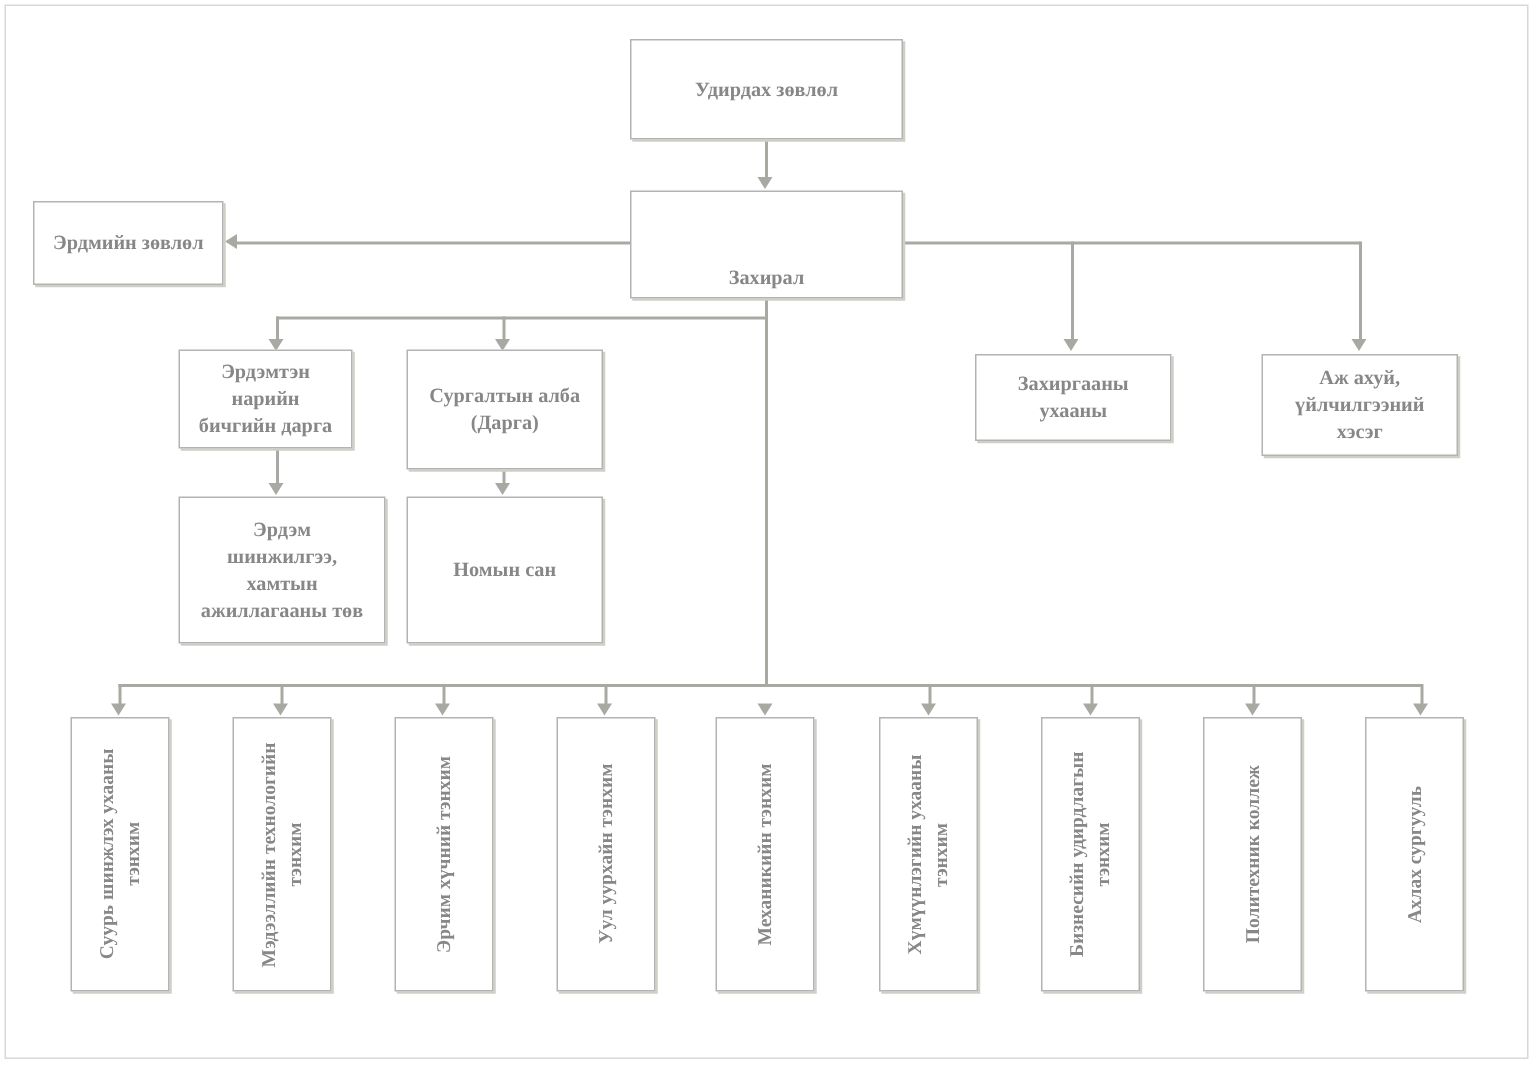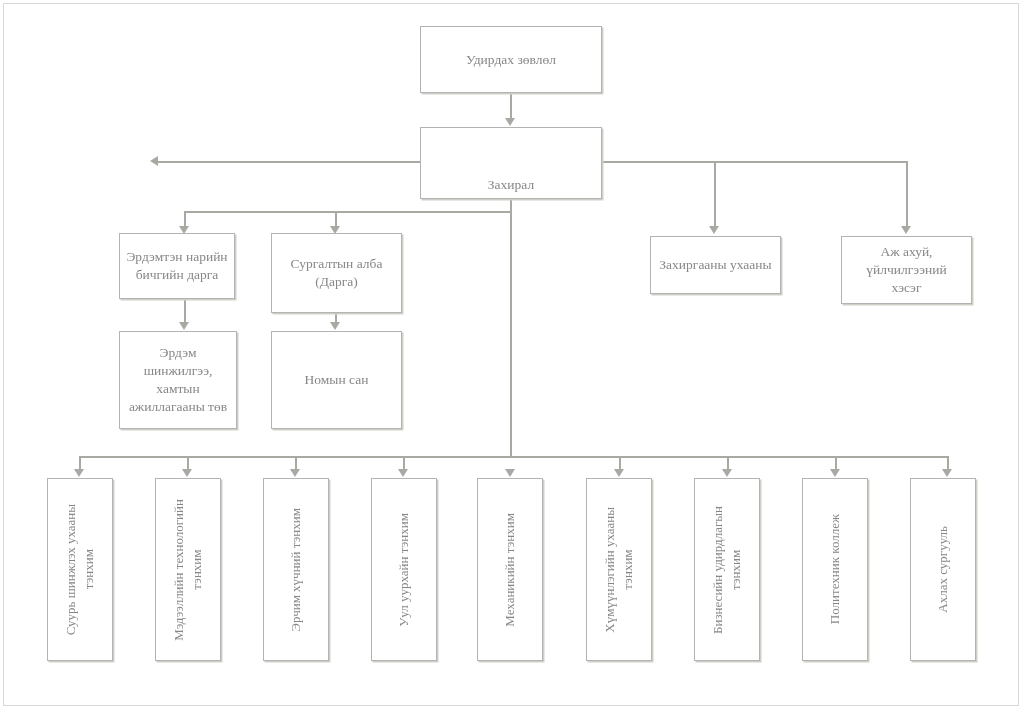--- a/index.html
+++ b/index.html
@@ -10,20 +10,21 @@
   body {
     font-family: "Liberation Serif", "DejaVu Serif", serif;
   }
   #page {
     position: relative;
     width: 1024px;
     height: 711px;
     background: #ffffff;
     overflow: hidden;
     box-sizing: border-box;
+    font-weight: bold;
   }
   
   #page-frame {
     position: absolute;
     left: 3px;
     top: 3px;
     width: 1016px;
     height: 703px;
     border: 1px solid #d8d8d8;
     box-sizing: border-box;
@@ -139,32 +140,35 @@
   <div class="arrow-down" style="left:942px; top:469px;"></div>
 
   <div class="node" style="left:420px; top:26px; width:182px; height:67px;">
     <span class="label">Удирдах зөвлөл</span>
   </div>
 
   <div class="node" style="left:420px; top:127px; width:182px; height:72px;align-items:flex-end;">
     <span class="label">Захирал</span>
   </div>
 
+  <div class="node" style="left:22px; top:134px; width:127px; height:56px;">
+    <span class="label">Эрдмийн зөвлөл</span>
+  </div>
 
   <div class="node" style="left:119px; top:233px; width:116px; height:66px;">
     <span class="label">Эрдэмтэн нарийн
 бичгийн дарга</span>
   </div>
 
   <div class="node" style="left:271px; top:233px; width:131px; height:80px;">
     <span class="label">Сургалтын алба
 (Дарга)</span>
   </div>
 
-  <div class="node" style="left:119px; top:331px; width:118px; height:98px;">
+  <div class="node" style="left:119px; top:331px; width:138px; height:98px;">
     <span class="label">Эрдэм
 шинжилгээ,
 хамтын
 ажиллагааны төв</span>
   </div>
 
   <div class="node" style="left:271px; top:331px; width:131px; height:98px;">
     <span class="label">Номын сан</span>
   </div>
 

